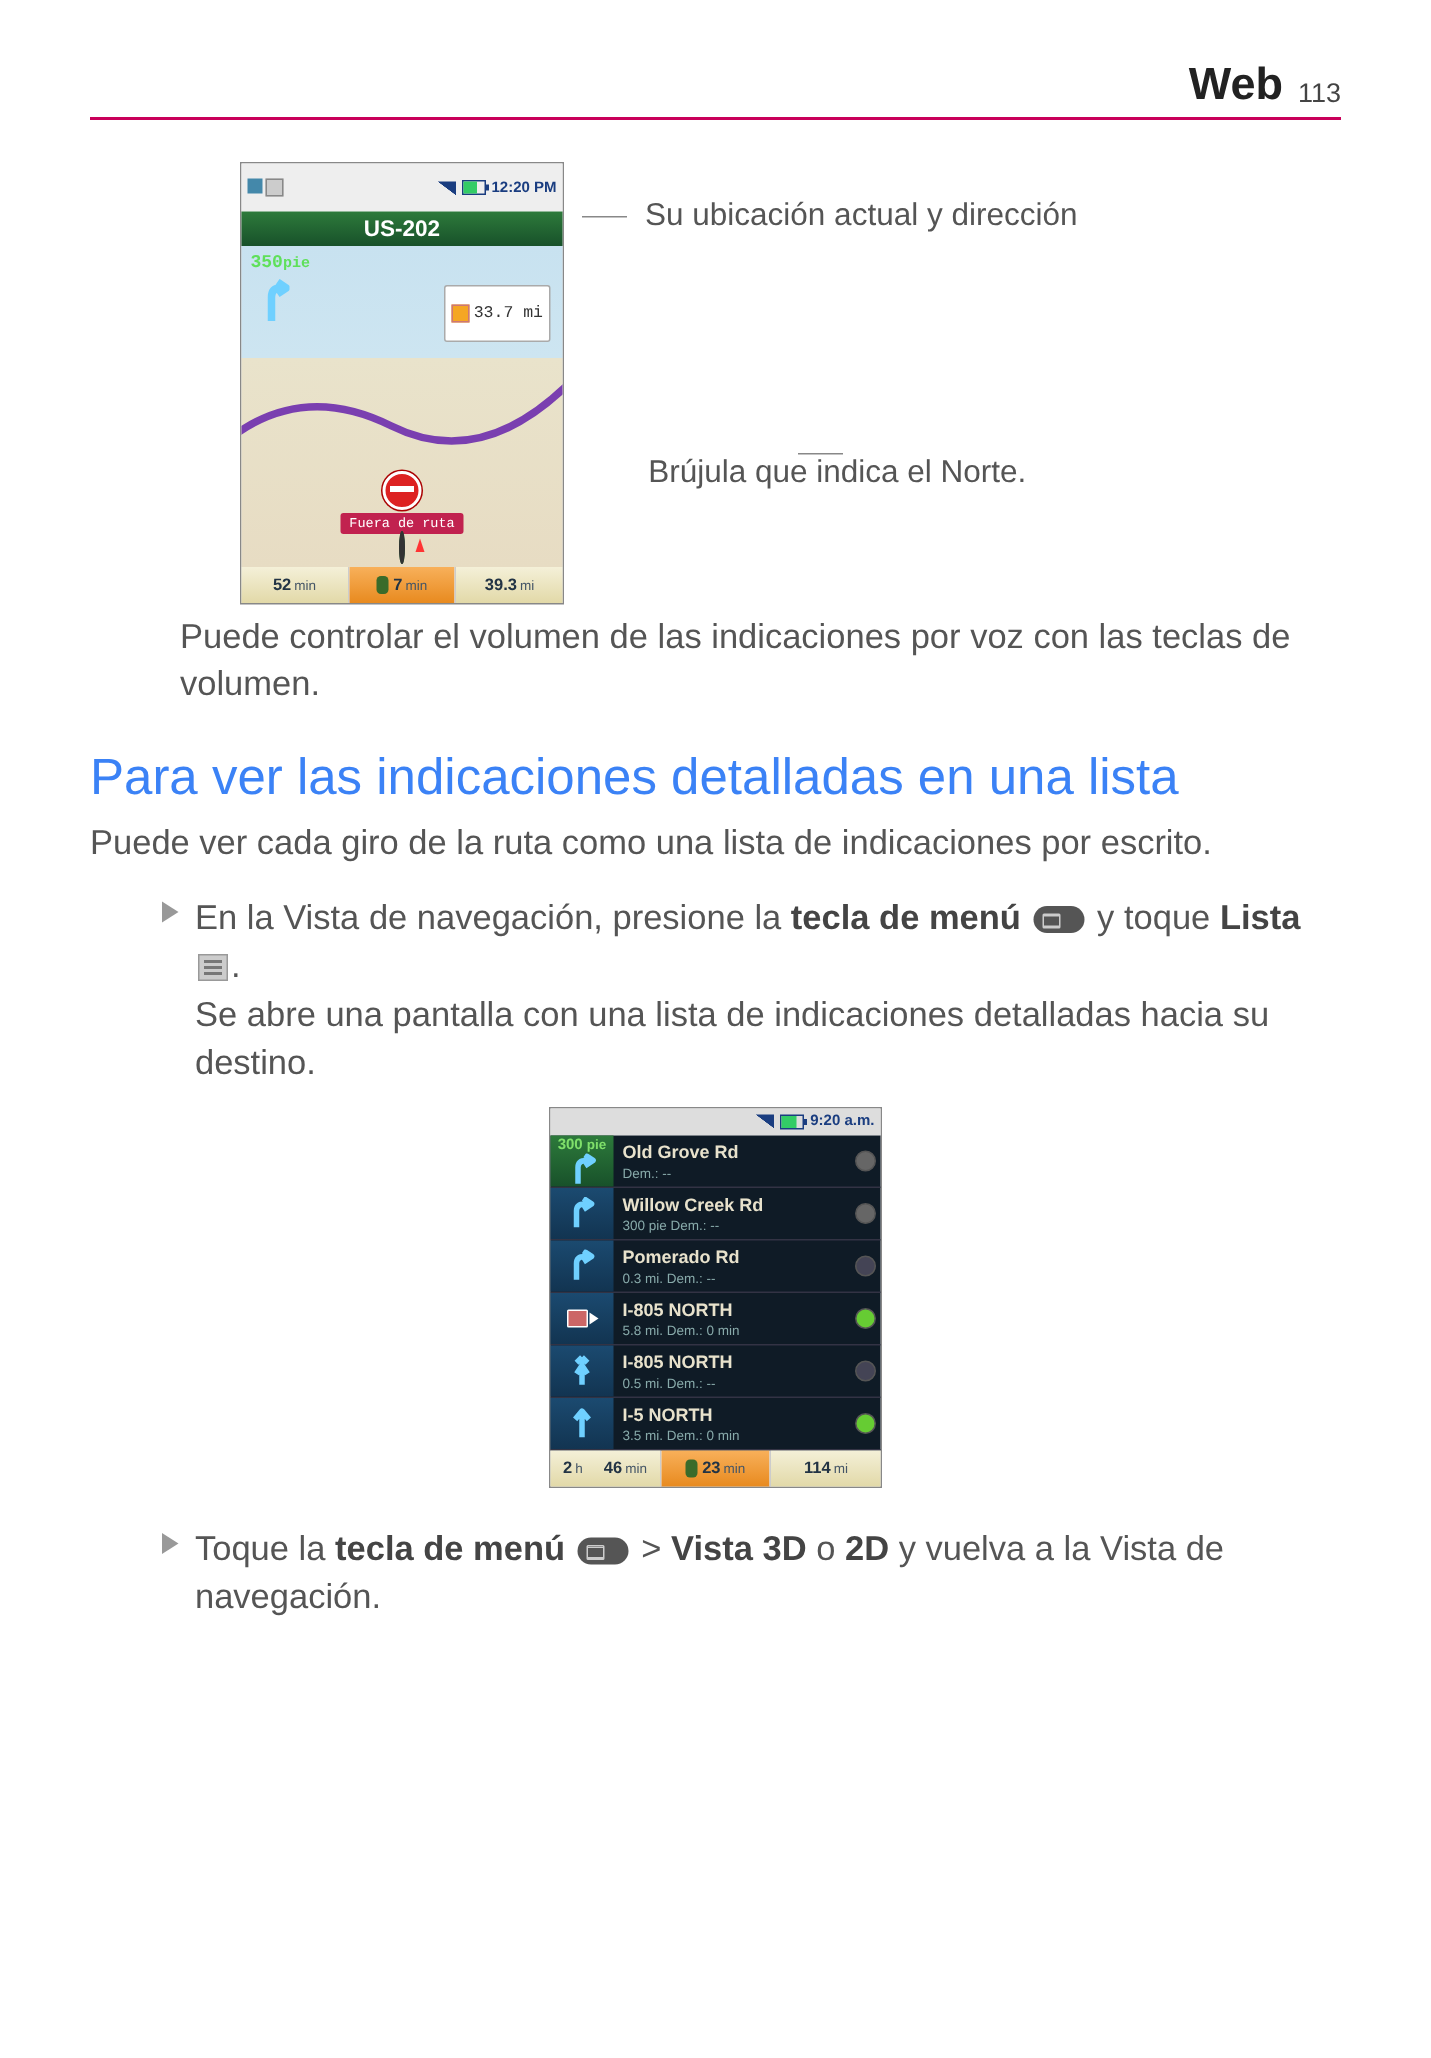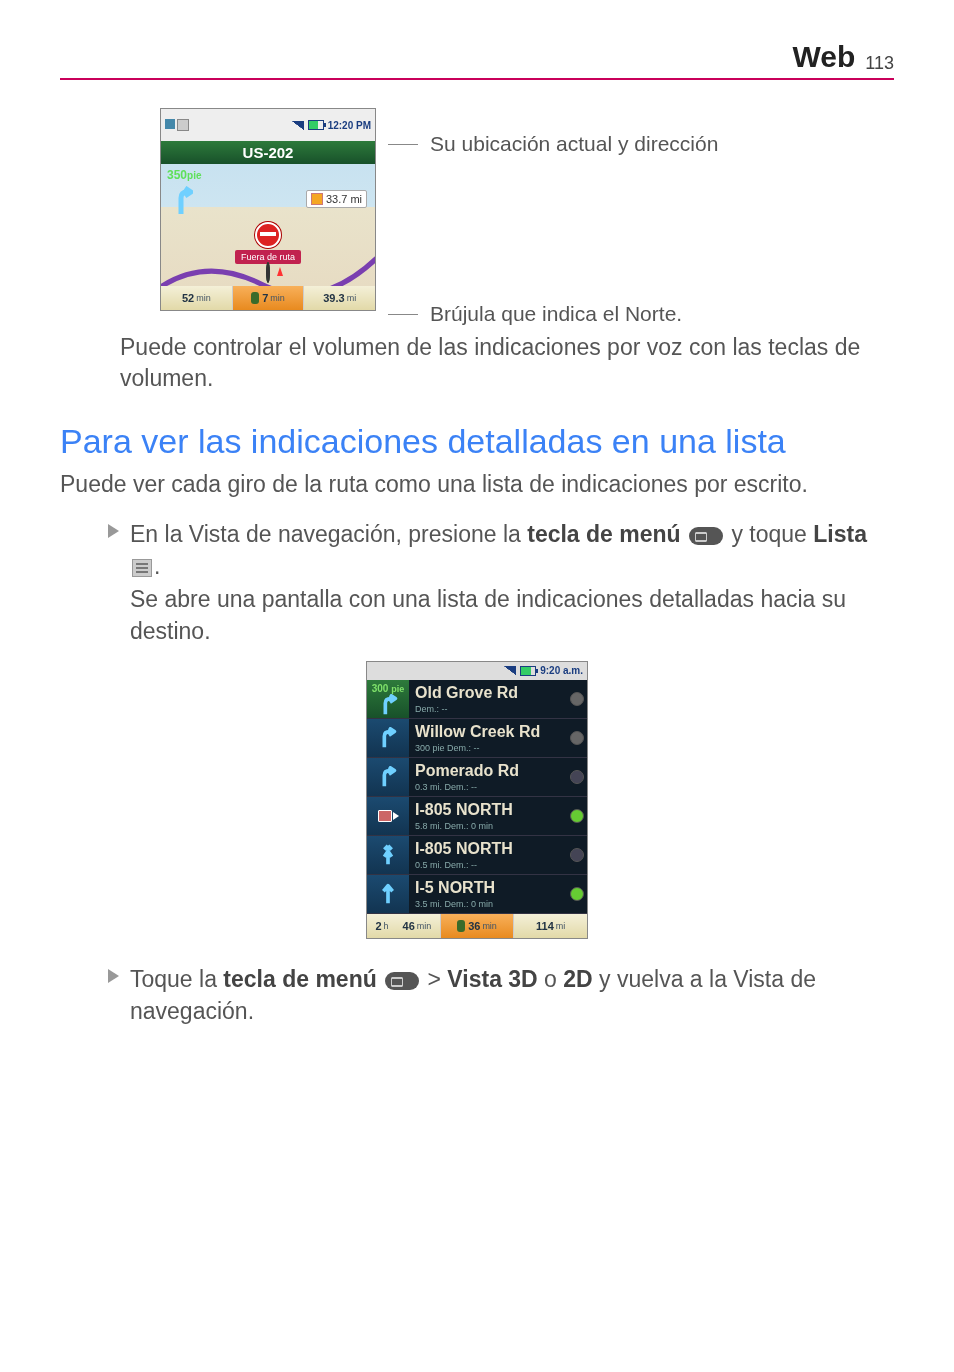--- a/index.html
+++ b/index.html
@@ -74,24 +74,25 @@
     background: linear-gradient(#2d7a3b, #18512a);
     color: #fff;
     text-align: center;
     font-weight: 700;
     font-size: 15px;
     padding: 3px 0;
     position: relative;
   }
 
   .p1-map {
-    height: 122px;
+    height: 214px;
     background: linear-gradient(#c8e2f0 0%, #cde5f1 35%, #e9e3cb 35%, #e7dcc3 100%);
     position: relative;
     overflow: hidden;
+    font-family: Liberation Mono, monospace;
   }
   .p1-route {
     position: absolute;
     left: -20px; top: 50px;
     width: 260px; height: 120px;
     border: none;
   }
   .p1-dist {
     position: absolute;
     top: 4px; left: 6px;
@@ -104,21 +105,21 @@
     position: absolute;
     top: 22px; left: 8px;
     width: 24px; height: 30px;
   }
   .p1-milebox {
     position: absolute;
     top: 26px; right: 8px;
     background: #fff;
     border: 1px solid #aaa;
     font-size: 11px;
-    padding: 2px 4px;
+    padding: 12px 4px;
     display:flex; align-items:center; gap:3px;
     border-radius:2px;
   }
   .p1-milebox .square { width:10px; height:10px; background:#f5a623; border:1px solid #c77; }
   .p1-no-entry {
     position:absolute; bottom:38px; left:50%; transform:translateX(-50%);
     width:22px; height:22px; border-radius:50%; background:#d22; border:2px solid #fff;
     box-shadow:0 0 0 1px #a00;
   }
   .p1-no-entry::after { content:''; position:absolute; left:3px; right:3px; top:8px; height:4px; background:#fff; }
@@ -159,21 +160,21 @@
     align-items: center;
     margin-bottom: 0;
   }
   .annot-dash {
     width: 30px;
     border-top: 1px solid #888;
     margin-right: 12px;
     margin-left: -10px;
   }
   .annot1 { margin-top: 16px; }
-  .annot2 { margin-top: 146px; }
+  .annot2 { margin-top: 146px; flex-direction: column; }
 
   .caption-below {
     font-size: 23px;
     color: #555;
     margin-left: 60px;
     margin-top: 6px;
     line-height: 1.35;
   }
 
   .h2 {
@@ -254,21 +255,21 @@
   }
   .p2-row-left.first {
     flex-direction:column; color:#7fe06a; font-weight:700; font-size:10px;
     background:linear-gradient(#2d7a3b,#18512a);
   }
   .p2-row-left.first .unit { font-size:9px; }
   .p2-row-left svg { width:22px; height:22px; }
   .p2-row-mid {
     flex:1; padding:4px 6px; color:#eee;
   }
-  .p2-row-mid .road { font-size:16px; font-weight:700; color:#e8e2cc; }
+  .p2-row-mid .road { font-size:12px; font-weight:700; color:#e8e2cc; }
   .p2-row-mid .meta { font-size:9px; color:#8aa; margin-top:2px; }
   .p2-row-right {
     width: 20px; display:flex; align-items:center; justify-content:center;
   }
   .dot { width:12px; height:12px; border-radius:50%; border:1px solid #555; }
   .dot.gray { background:#666; }
   .dot.green { background:#6c3; }
   .dot.dark { background:#445; }
   .p2-row-left .exit-icon {
     display:flex; align-items:center; gap:1px;
@@ -487,21 +488,21 @@
         </div>
       <div class="p2-bottom">
         <div>
           <span class="num">2</span>
             <span class="unit">h</span>
           <span class="num" style="margin-left:14px;">46</span>
             <span class="unit">min</span>
         </div>
         <div class="mid">
           <span style="width:8px;height:12px;background:#3a6b2a;border-radius:3px;margin-right:3px;"></span>
-          <span class="num">36</span>
+          <span class="num">23</span>
             <span class="unit">min</span>
         </div>
         <div>
           <span class="num">114</span>
             <span class="unit">mi</span>
         </div>
       </div>
     </div>
   </div>
 

